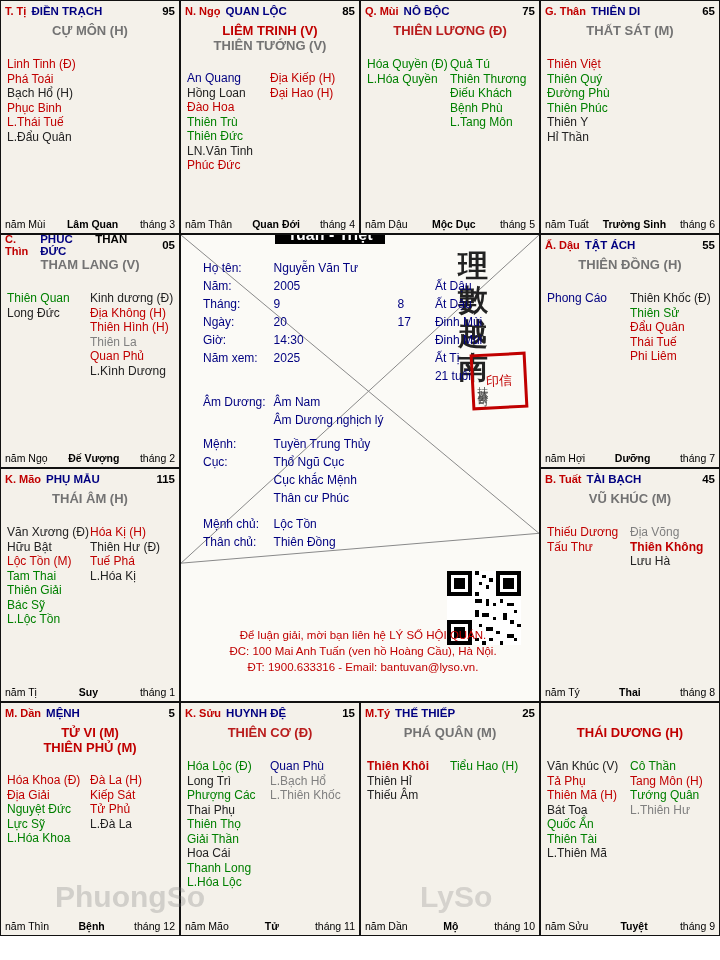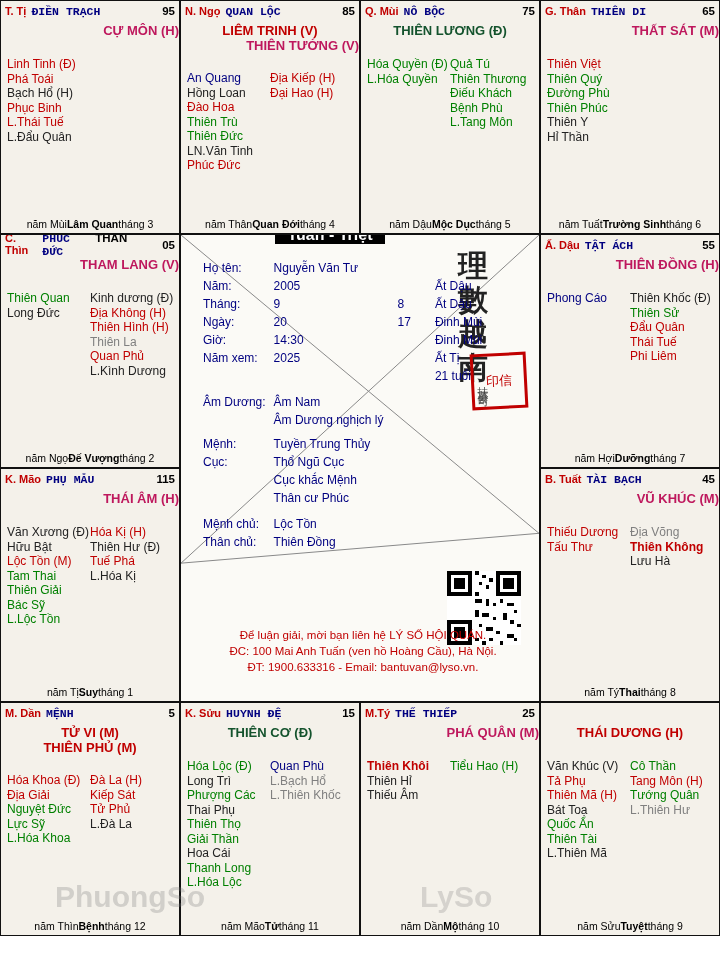--- a/index.html
+++ b/index.html
@@ -28,43 +28,43 @@
   .cell.center {
     grid-column: 2 / span 2;
     grid-row: 2 / span 2;
     background:#fbfaf6;
   }
   
   .hd { position:absolute; top:2px; left:0; right:0; height:16px; padding:0 4px;
         display:flex; align-items:center; justify-content:space-between;gap:35px; }
   .hd-left { display:flex; align-items:baseline; gap:5px; }
   .br { color:#c00000; font-weight:bold; font-size:11px; }
-  .cung { color:#000080; font-weight:bold; font-size:11.5px;font-family:Liberation Mono, monospace; }
+  .cung { color:#000080; font-weight:bold; font-size:11.5px; }
   .num { color:#000; font-weight:bold; font-size:11.5px; }
   
   .mainstars { position:absolute; top:22px; left:0; right:0; text-align:center;
                line-height:15px; }
   .mainstars div { font-weight:bold; font-size:13px; }
   .ms-red { color:#c00000; }
-  .ms-green { color:#14532d; }
-  .ms-navy { color:#be185d;text-align:right; }
+  .ms-green { color:#b91c1c; }
+  .ms-navy { color:#737373; }
   
   .cols { position:absolute; left:0; right:0; top:56px; bottom:26px;
           display:flex; padding:0 6px; }
   .cols.low { top:70px;justify-content:flex-end; }
   .col { width:50%; line-height:14.5px; font-size:12px; }
   .col div { white-space:nowrap; }
   .r { color:#c00000; }
   .g { color:#008000; }
   .b { color:#000080; }
   .k { color:#222; }
   .gr { color:#808080; }
   
   .ft { position:absolute; bottom:2px; left:0; right:0; height:15px;
-        display:flex; align-items:center; justify-content:center;
+        display:flex; align-items:center; justify-content:space-between;
         padding:0 4px; font-size:10.5px; color:#000; }
   .ft .mid { font-weight:bold; }
   
   .center-inner { position:absolute; inset:0; }
   .tuantriet {
     position:absolute; top:-9px; left:94px; width:110px; height:18px;
     background:#000; color:#fff; font-size:16px; font-weight:bold;
     display:flex; align-items:center; justify-content:center;
     z-index:6;
   }

